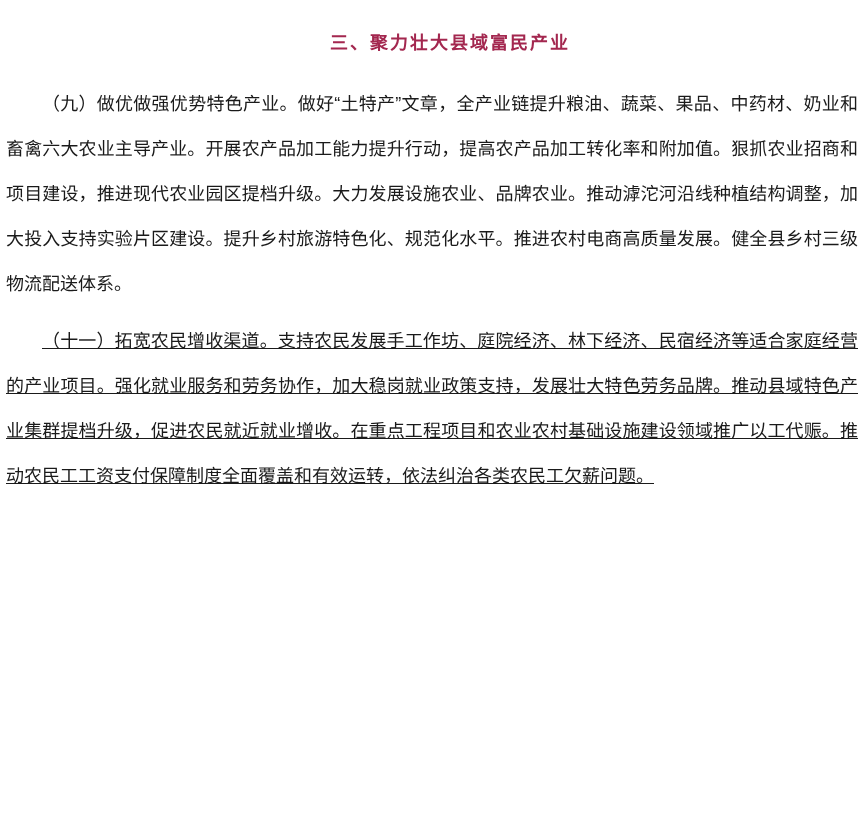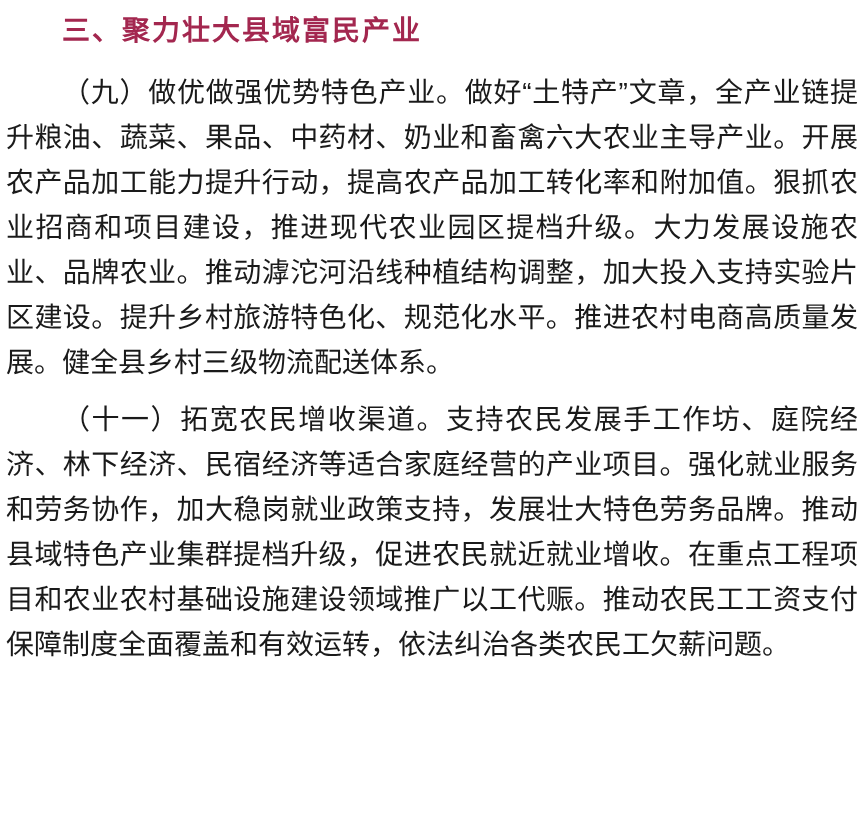--- a/index.html
+++ b/index.html
@@ -14,39 +14,41 @@
     font-family: "Liberation Sans", sans-serif;
   }
   .doc {
     box-sizing: border-box;
     width: 864px;
     height: 814px;
     padding: 16px 6px 0 6px;
     background: #ffffff;
   }
   .section-heading {
-    margin: 0 0 24px 0;
-    font-size: 28px;
+    margin: 12px 0 24px 0;
+    font-size: 18px;
     line-height: 30px;
     font-weight: bold;
     color: #a3274f;
     text-indent: 2em;
     letter-spacing: 2px;
+    text-align: center;
   }
   .para {
     margin: 0 0 12px 0;
-    font-size: 28px;
+    font-size: 18px;
     line-height: 45px;
     color: #1a1a1a;
     text-align: justify;
     text-indent: 2em;
     word-break: break-all;
   }
   .para:last-child {
     margin-bottom: 6px;
+    text-decoration: underline;
   }
 </style>
 </head>
 <body>
 
 <main class="doc">
   <h2 class="section-heading" style="color: rgb(163, 39, 79);">三、聚力壮大县域富民产业</h2>
   <p class="para">（九）做优做强优势特色产业。做好“土特产”文章，全产业链提升粮油、蔬菜、果品、中药材、奶业和畜禽六大农业主导产业。开展农产品加工能力提升行动，提高农产品加工转化率和附加值。狠抓农业招商和项目建设，推进现代农业园区提档升级。大力发展设施农业、品牌农业。推动滹沱河沿线种植结构调整，加大投入支持实验片区建设。提升乡村旅游特色化、规范化水平。推进农村电商高质量发展。健全县乡村三级物流配送体系。</p>
   <p class="para">（十一）拓宽农民增收渠道。支持农民发展手工作坊、庭院经济、林下经济、民宿经济等适合家庭经营的产业项目。强化就业服务和劳务协作，加大稳岗就业政策支持，发展壮大特色劳务品牌。推动县域特色产业集群提档升级，促进农民就近就业增收。在重点工程项目和农业农村基础设施建设领域推广以工代赈。推动农民工工资支付保障制度全面覆盖和有效运转，依法纠治各类农民工欠薪问题。</p>
 </main>

